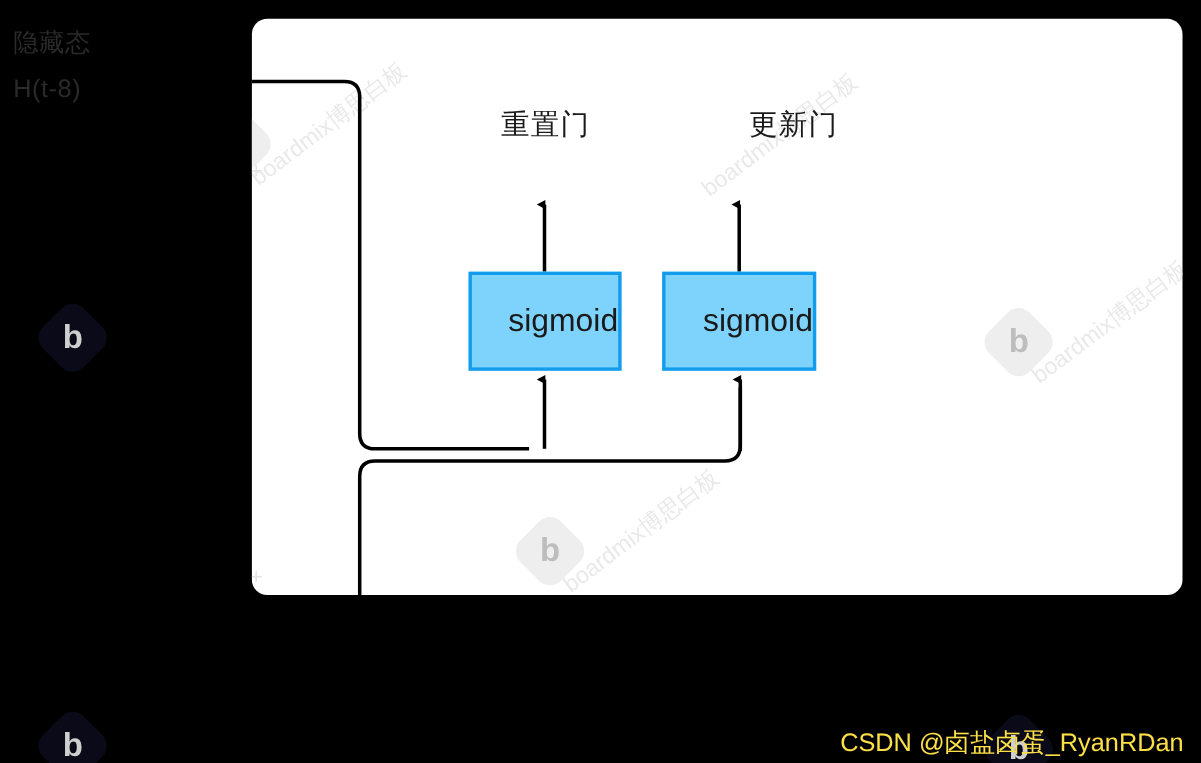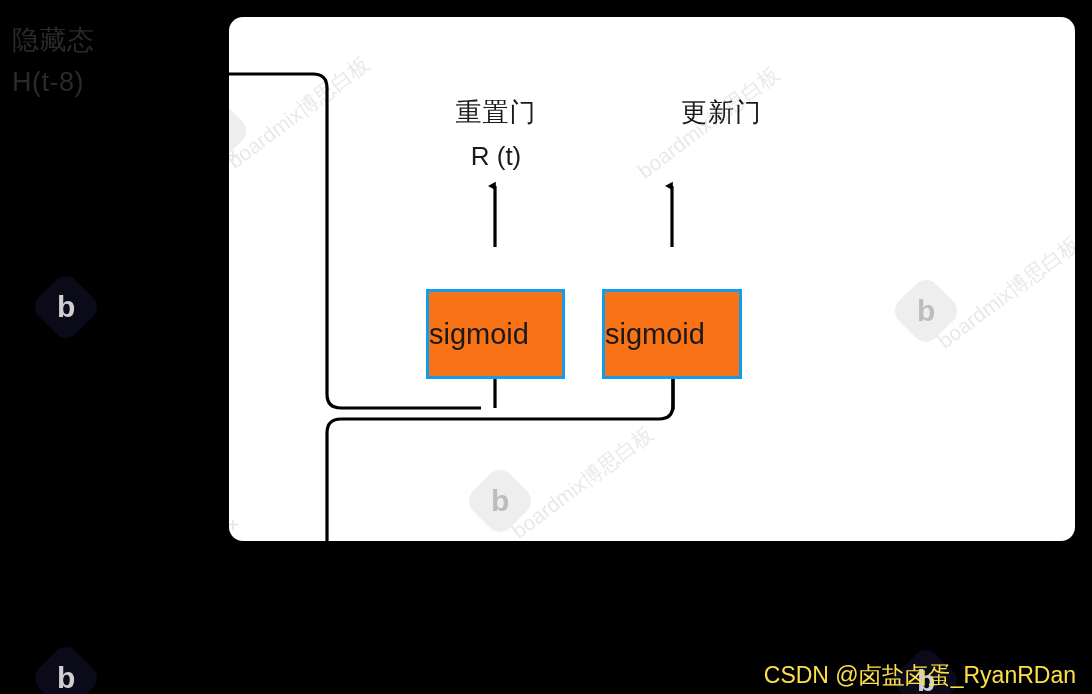--- a/index.html
+++ b/index.html
@@ -25,55 +25,54 @@
     height: 524px;
     background: #ffffff;
     border-radius: 14px;
     overflow: hidden;
   }
 
   
   .dark-label {
     position: absolute;
     color: #2a2a2a;
-    font-size: 27px;
+    font-size: 23px;
     line-height: 1.25;
     white-space: nowrap;
     letter-spacing: 0.5px;
   }
   #hidden-state-cn { left: 12px; top: 24px; }
   #hidden-state-sym { left: 12px; top: 66px; }
 
   
   .gate-label {
     position: absolute;
     color: #1a1a1a;
     text-align: center;
     font-size: 26px;
     line-height: 1.65;
     white-space: nowrap;
   }
   #gate-reset-label { left: 406px; top: 92px; width: 180px; }
   #gate-update-label { left: 582px; top: 92px; width: 180px; text-align: right; }
-  .gate-label .cn { display: block; letter-spacing: 1px; font-family: Liberation Serif, serif; }
+  .gate-label .cn { display: block; letter-spacing: 1px; }
   .gate-label .sym { display: block; }
 
   
   .sigmoid-box {
     position: absolute;
     box-sizing: border-box;
-    background: #f97316;
+    background: #7dd3fc;
     border: 3px solid #139ceb;
     display: flex;
     align-items: center;
-    justify-content: flex-start;
+    justify-content: flex-end;
     color: #1a1a1a;
     font-size: 29px;
     z-index: 4;
-    margin-top: 42px;
   }
   #sigmoid-reset  { left: 426px; top: 247px; width: 139px; height: 90px; }
   #sigmoid-update { left: 602px; top: 247px; width: 140px; height: 90px; }
 
   
   #wires {
     position: absolute;
     left: 0; top: 0;
     width: 1092px;
     height: 694px;
@@ -189,21 +188,20 @@
 
     <line x1="673" y1="410" x2="673" y2="345" stroke="#000000" stroke-width="3.2" marker-end="url(#arrowhead)"></line>
 
     <line x1="495" y1="247" x2="495" y2="186" stroke="#000000" stroke-width="3.2" marker-end="url(#arrowhead)"></line>
 
     <line x1="672" y1="247" x2="672" y2="186" stroke="#000000" stroke-width="3.2" marker-end="url(#arrowhead)"></line>
   </svg>
 
   <div class="gate-label" id="gate-reset-label">
     <span class="cn">重置门</span>
-    <span class="sym">R (t)</span>
   </div>
 
   <div class="gate-label" id="gate-update-label">
     <span class="cn">更新门</span>
   </div>
 
   <div class="sigmoid-box" id="sigmoid-reset">
     <span>sigmoid</span>
   </div>
 

